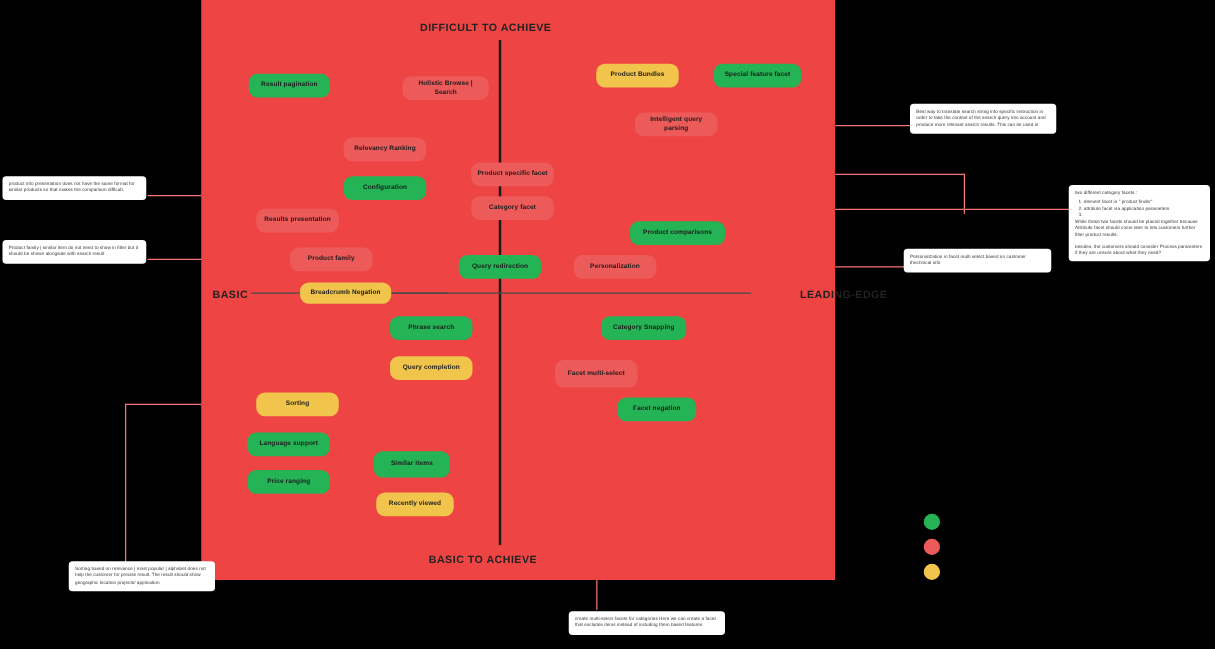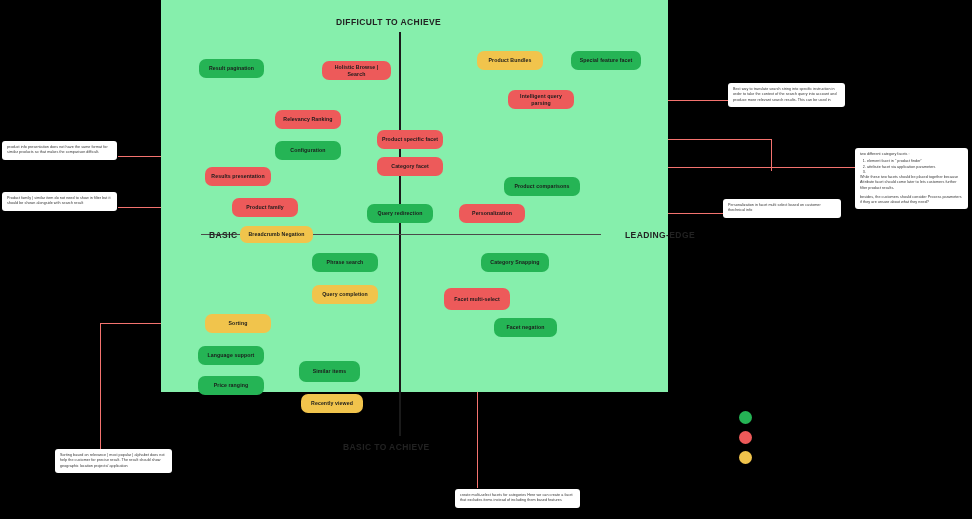--- a/index.html
+++ b/index.html
@@ -1,18 +1,18 @@
 <!DOCTYPE html>
 <html><head>
 <meta charset="utf-8">
 <style>
   html,body{margin:0;padding:0;background:#000;}
   body{font-family:"Liberation Sans",sans-serif;}
   #stage{position:relative;width:972px;height:519px;background:#000;overflow:hidden;}
-  #canvas{position:absolute;left:161px;top:0;width:507px;height:392px;background:#86efac;}
+  #canvas{position:absolute;left:161px;top:0;width:507px;height:464px;background:#ef4444;}
 
   .axis-v{position:absolute;background:#1a1a1a;width:1.6px;}
   .axis-h{position:absolute;background:#4a4a4a;height:1.4px;}
 
   .axis-label{position:absolute;font-size:8.5px;font-weight:bold;color:#222;letter-spacing:.4px;white-space:nowrap;}
 
   .card{position:absolute;border-radius:7px;display:flex;align-items:center;justify-content:center;
         text-align:center;font-size:5.2px;font-weight:bold;color:#1b1b1b;line-height:1.25;padding:0 4px;
         box-sizing:border-box;letter-spacing:.1px;}
   .card.green{background:#25b455;}
@@ -65,22 +65,22 @@
   </div>
 
   <div id="canvas">
 
     <div class="axis-v" style="left:238px;top:32px;height:404px;"></div>
     <div class="axis-h" style="left:40px;top:234px;width:158px;"></div>
     <div class="axis-h" style="left:152px;top:234px;width:288px;"></div>
 
     <div class="axis-label" style="left:175px;top:17px;">DIFFICULT TO ACHIEVE</div>
     <div class="axis-label" style="left:182px;top:442px;">BASIC TO ACHIEVE</div>
-    <div class="axis-label" style="left:9px;top:230px;margin-left:39px;">BASIC</div>
-    <div class="axis-label" style="left:448px;top:230px;padding-left:16px;">LEADING-EDGE</div>
+    <div class="axis-label" style="left:9px;top:230px;">BASIC</div>
+    <div class="axis-label" style="left:463px;top:230px;padding-left:16px;">LEADING-EDGE</div>
   </div>
 
   <div id="cards-layer">
       <div class="card green" style="left: 199px; top: 59px; width: 65px; height: 19px;">
         <span>Result pagination</span>
       </div>
       <div class="card red" style="left: 322px; top: 61px; width: 69px; height: 19px;">
         <span>Holistic Browse | Search</span>
       </div>
       <div class="card yellow" style="left: 477px; top: 51px; width: 66px; height: 19px;">

